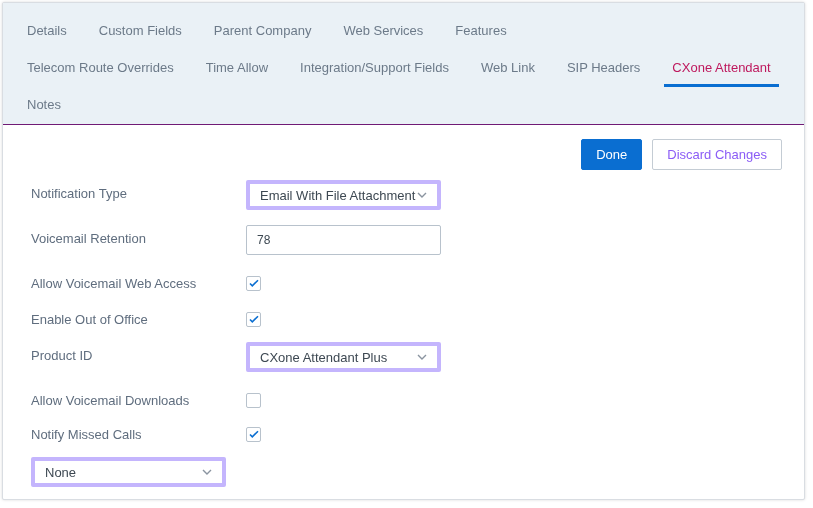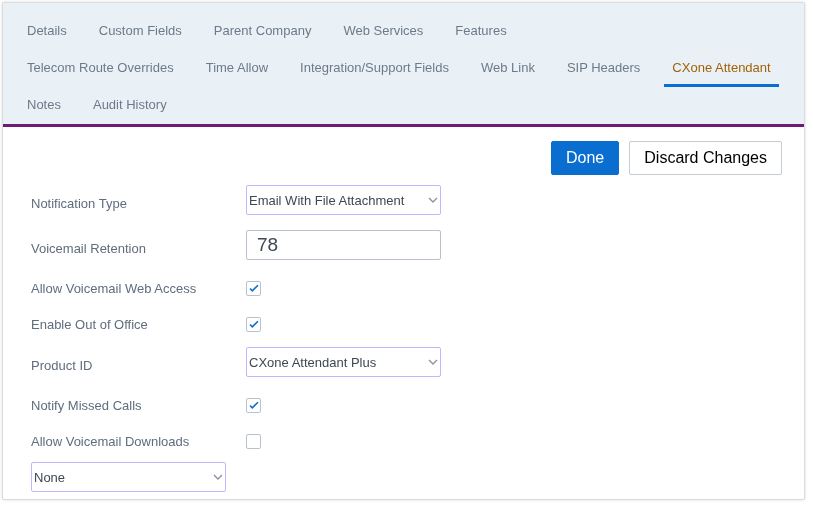--- a/index.html
+++ b/index.html
@@ -22,104 +22,104 @@
     background: #fff;
     display: flex;
     flex-direction: column;
   }
   .tabs {
     background: #eaf1f6;
     padding: 10px 8px 0 8px;
     display: flex;
     flex-wrap: wrap;
     gap: 0;
-    border-bottom: 3px solid #701a75;
+    border-bottom: 1px solid #701a75;
   }
   .tab {
     padding: 10px 16px 12px 16px;
     color: #6c7a89;
     cursor: pointer;
     font-size: 13px;
     white-space: nowrap;
     position: relative;
   }
   .tab.active {
-    color: #a16207;
+    color: #be185d;
     font-weight: 500;
   }
   .tab.active::after {
     content: "";
     position: absolute;
     left: 8px;
     right: 8px;
     bottom: 0;
     height: 3px;
     background: #0a6ed1;
   }
   .actions {
     display: flex;
     justify-content: flex-end;
     gap: 10px;
     padding: 14px 22px 8px 22px;
   }
   .btn {
     padding: 7px 14px;
-    font-size: 16px;
+    font-size: 13px;
     border-radius: 2px;
     cursor: pointer;
     border: 1px solid transparent;
   }
   .btn-primary {
     background: #0a6ed1;
     color: #fff;
     border-color: #0a6ed1;
     font-weight: 500;
   }
   .btn-secondary {
     background: #fff;
-    color: #000000;
+    color: #8b5cf6;
     border: 1px solid #c4ccd4;
     font-weight: 500;
   }
   .form {
     padding: 2px 28px 18px 28px;
   }
   .form-row {
     display: flex;
-    align-items: center;
+    align-items: flex-start;
     margin-bottom: 15px;
   }
   .form-row.two-line { align-items: flex-start; }
   .form-label {
     width: 215px;
     color: #5f6d7e;
     font-size: 13px;
     padding-top: 6px;
   }
   .select {
     width: 195px;
     height: 30px;
-    border: 1px solid #c4b5fd;
+    border: 4px solid #c4b5fd;
     border-radius: 2px;
     background: #fff;
     display: flex;
     align-items: center;
     justify-content: space-between;
-    padding: 0 2px;
+    padding: 0 10px;
     color: #3d4852;
     cursor: pointer;
     font-size: 13px;
   }
   .input {
     width: 195px;
     height: 30px;
     border: 1px solid #b8c2cc;
     border-radius: 2px;
     padding: 0 10px;
-    font-size: 19px;
+    font-size: 12px;
     color: #3d4852;
     background: #fff;
   }
   .checkbox {
     width: 15px;
     height: 15px;
     border: 1px solid #b8c2cc;
     border-radius: 2px;
     background: #fff;
     display: inline-flex;
@@ -149,21 +149,20 @@
     <div class="tab"><span>Telecom Route Overrides</span></div>
     <div class="tab"><span>Time Allow</span></div>
     <div class="tab"><span>Integration/Support Fields</span></div>
     <div class="tab"><span>Web Link</span></div>
     <div class="tab"><span>SIP Headers</span></div>
     <div class="tab active"><span>CXone Attendant</span></div>
 
     <div style="flex-basis:100%;height:0"></div>
 
     <div class="tab"><span>Notes</span></div>
-    <div class="tab"><span>Audit History</span></div>
   </div>
 
   <div class="actions">
     <button class="btn btn-primary">Done</button>
     <button class="btn btn-secondary">Discard Changes</button>
   </div>
 
   <div class="form">
 
     <div class="form-row">
@@ -206,33 +205,33 @@
       <div class="select">
         <span>CXone Attendant Plus</span>
         <span class="chevron">
             <svg width="10" height="6" viewBox="0 0 10 6">
               <path d="M1 1l4 4 4-4" stroke="#8a94a0" stroke-width="1.4" fill="none"></path>
             </svg>
           </span>
       </div>
     </div>
 
+    <div class="form-row" style="margin-bottom:13px">
+      <div class="form-label">Allow Voicemail Downloads</div>
+      <span class="checkbox">
+        
+      </span>
+    </div>
+
     <div class="form-row">
       <div class="form-label">Notify Missed Calls</div>
       <span class="checkbox checked">
         <svg width="10" height="9" viewBox="0 0 10 9">
             <path d="M1 4.5l2.3 2.3L9 1.2" stroke="#0a6ed1" stroke-width="1.6" fill="none"></path>
           </svg>
-      </span>
-    </div>
-
-    <div class="form-row" style="margin-bottom:13px">
-      <div class="form-label">Allow Voicemail Downloads</div>
-      <span class="checkbox">
-        
       </span>
     </div>
 
     <div class="form-row two-line">
       <div class="select">
         <span>None</span>
         <span class="chevron">
             <svg width="10" height="6" viewBox="0 0 10 6">
               <path d="M1 1l4 4 4-4" stroke="#8a94a0" stroke-width="1.4" fill="none"></path>
             </svg>

